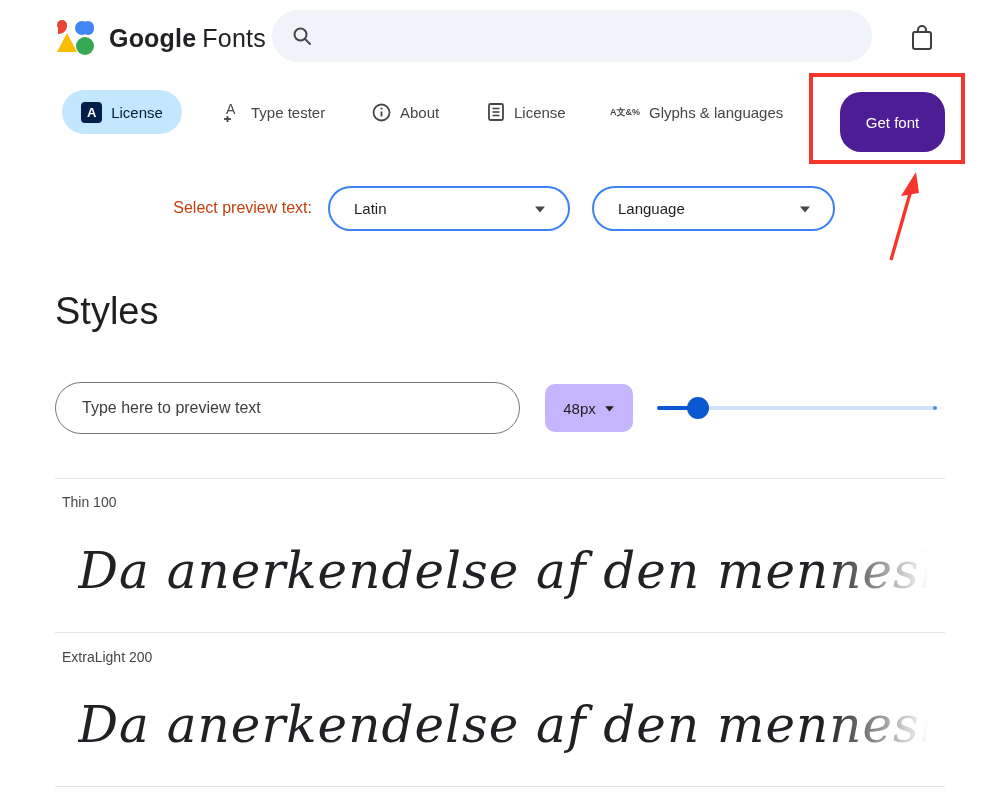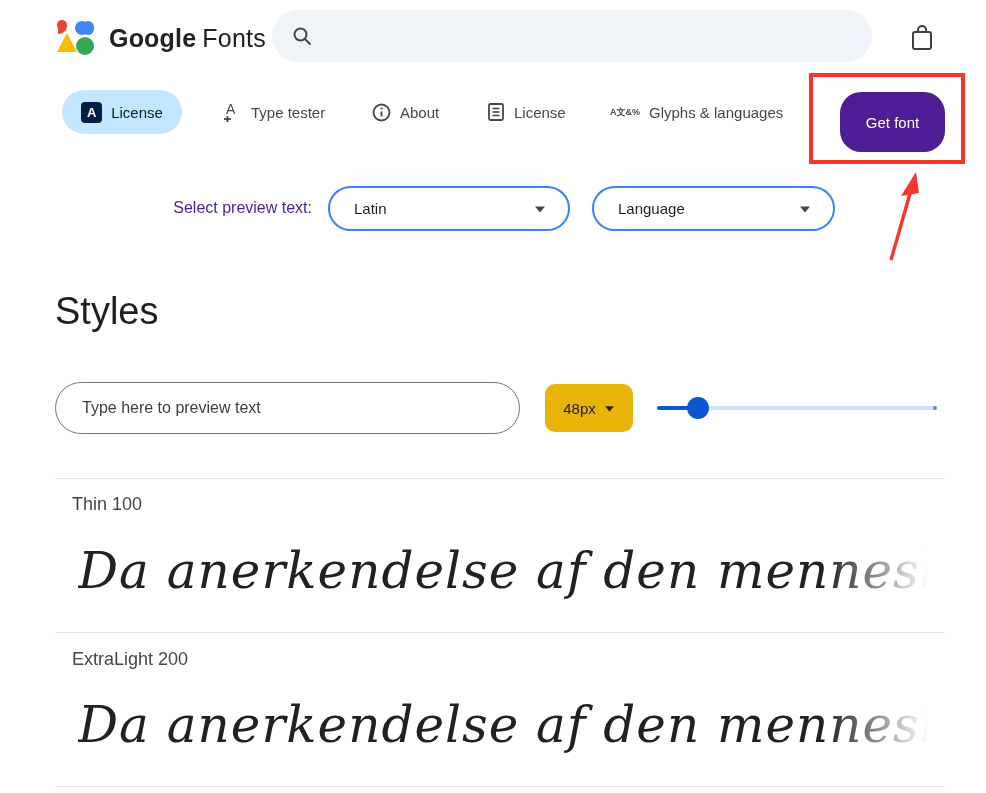--- a/index.html
+++ b/index.html
@@ -51,55 +51,55 @@
     background:#4c1d95; color:#fff; font-size:15px; font-weight:500;
     border:none; cursor:pointer; display:flex; align-items:center; justify-content:center;
     font-family:"Liberation Sans",sans-serif;
   }
 
   
   .anno-rect { left:809px; top:73px; width:156px; height:91px; border:4px solid #f6352c; background:transparent; pointer-events:none; }
   .anno-arrow { left:878px; top:168px; width:50px; height:95px; pointer-events:none; }
 
   
-  .sel-label { left:150px; top:199px; width:162px; text-align:right; font-size:16px; color:#4c1d95; }
+  .sel-label { left:150px; top:199px; width:162px; text-align:right; font-size:16px; color:#c2410c; }
   .dropdown {
     top:186px; height:45px; border:2px solid #3b82f6; border-radius:23px;
     display:flex; align-items:center; justify-content:space-between;
     padding:0 22px 0 24px; font-size:15px; color:#1f1f1f; cursor:pointer; background:#fff;
   }
   .dd-script { left:328px; width:242px; }
   .dd-language { left:592px; width:243px; }
 
   
   .styles-heading { left:55px; top:290px; font-size:38px; font-weight:400; color:#1f1f1f; }
 
   .preview-input {
     left:55px; top:382px; width:465px; height:52px; border-radius:26px;
     border:1px solid #747775; padding:0 26px; font-size:16px; color:#1f1f1f;
     outline:none; background:#fff; font-family:"Liberation Sans",sans-serif;
   }
   .preview-input::placeholder { color:#3c4043; opacity:1; }
 
   .size-chip {
     left:545px; top:384px; width:88px; height:48px; border-radius:10px;
-    background:#eab308; display:flex; align-items:center; justify-content:center;
+    background:#c4b5fd; display:flex; align-items:center; justify-content:center;
     gap:8px; font-size:15px; color:#1f1f1f; cursor:pointer;
   }
 
   .slider { left:657px; top:397px; width:280px; height:22px; cursor:pointer; }
   .slider-track { position:absolute; left:0; right:0; top:9px; height:4px; border-radius:2px; background:#cfe2fa; }
   .slider-fill  { position:absolute; left:0; width:14%; top:9px; height:4px; border-radius:2px; background:#0b57d0; }
   .slider-thumb { position:absolute; left:30px; top:0; width:22px; height:22px; border-radius:50%; background:#0b57d0; }
   .slider-end-dot { position:absolute; right:0; top:9px; width:4px; height:4px; border-radius:50%; background:#5a8bd6; }
 
   
   .divider { left:55px; width:890px; height:1px; background:#e3e3e3; }
   .d1 { top:478px; } .d2 { top:632px; } .d3 { top:786px; }
-  .row-name { left:72px; font-size:18px; color:#444746; }
+  .row-name { left:62px; font-size:14px; color:#444746; }
   .n1 { top:494px; } .n2 { top:649px; }
   .row-preview {
     left:78px; width:868px; height:78px; overflow:hidden; white-space:nowrap;
     font-family:"DejaVu Serif", serif; font-style:italic; font-size:50px;
     letter-spacing:1px; color:#202124; line-height:78px;
   }
   .p1 { top:532px; font-weight:300; }
   .p2 { top:686px; font-weight:400; }
   .row-preview::after {
     content:""; position:absolute; right:0; top:0; bottom:0; width:120px;

